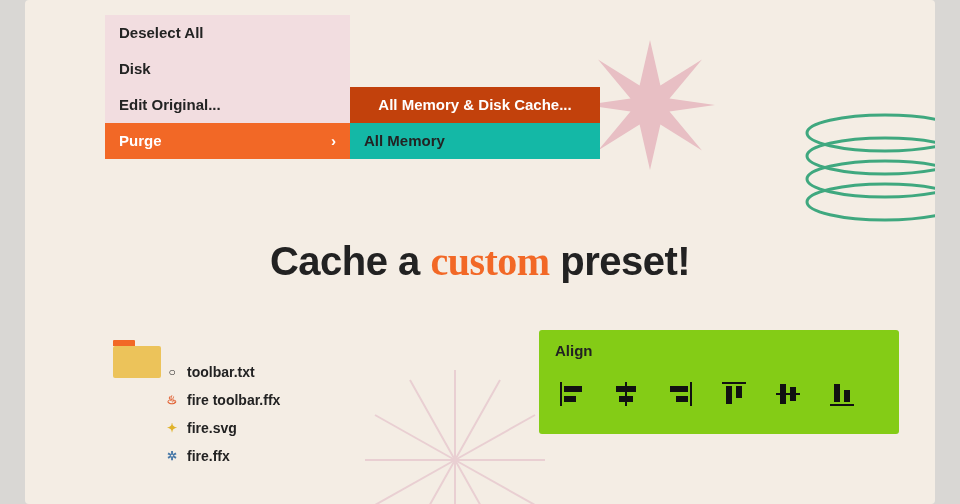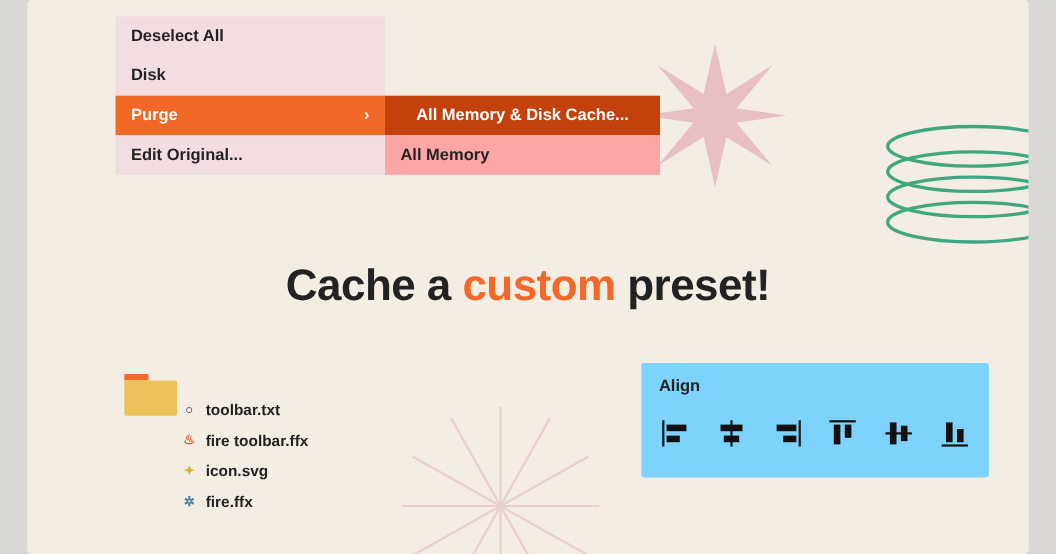--- a/index.html
+++ b/index.html
@@ -47,30 +47,30 @@
   .menu-item .chev { font-size: 15px; font-weight: 700; }
 
   .submenu {
     position: absolute; left: 325px; top: 87px; width: 250px; z-index: 2;
   }
   .sub-item {
     height: 36px; line-height: 36px; padding: 0 14px;
     font-size: 15px; font-weight: 700;
   }
   .sub-item.blue { background: #c2410c; color: #fff; text-align: center; }
-  .sub-item.yellow { background: #fca5a5; color: #232323; }
+  .sub-item.yellow { background: #14b8a6; color: #232323; }
 
   
   .headline {
     position: absolute; top: 238px; left: 0; width: 100%;
     text-align: center;
     font-size: 40px; font-weight: 800; color: #222;
     letter-spacing: -0.5px;
   }
-  .headline .accent { color: #f26826; }
+  .headline .accent { color: #f26826; font-family: Liberation Serif, serif; }
 
   
   .folder-block { position: absolute; left: 88px; top: 340px; z-index: 2; }
   .folder-icon { width: 48px; height: 38px; position: relative; }
   .folder-tab {
     position: absolute; left: 0; top: 0; width: 22px; height: 6px;
     background: #f26826; border-radius: 1px 1px 0 0;
   }
   .folder-body {
     position: absolute; left: 0; top: 6px; width: 48px; height: 32px;
@@ -84,22 +84,22 @@
   }
   .file-ico { width: 14px; display: inline-flex; justify-content: center; font-size: 12px; }
   .ico-ring { color: #222; }
   .ico-fire { color: #e05a2a; }
   .ico-spark { color: #e0b22a; }
   .ico-gear { color: #4a7aa8; }
 
   
   .align-panel {
     position: absolute; right: 36px; top: 330px;
-    width: 316px; height: 104px;
-    background: #7dd3fc;
+    width: 360px; height: 104px;
+    background: #84cc16;
     border-radius: 3px;
     z-index: 2;
     padding: 12px 16px;
   }
   .align-title { font-size: 15px; font-weight: 700; color: #222; }
   .align-row { display: flex; gap: 20px; margin-top: 18px; align-items: center; }
   .align-btn { width: 34px; height: 34px; display: flex; align-items: center; justify-content: center; }
   .align-btn svg { display: block; }
 </style>
 </head>
@@ -139,26 +139,26 @@
     </g>
   </svg>
 
   <div class="menu">
     <div class="menu-item pink">
       <span>Deselect All</span>
     </div>
     <div class="menu-item pink">
       <span>Disk</span>
     </div>
+    <div class="menu-item pink">
+      <span>Edit Original...</span>
+    </div>
     <div class="menu-item orange">
       <span>Purge</span>
       <span class="chev">›</span>
-    </div>
-    <div class="menu-item pink">
-      <span>Edit Original...</span>
     </div>
   </div>
 
   <div class="submenu">
     <div class="sub-item blue">
       <span>All Memory &amp; Disk Cache...</span>
     </div>
     <div class="sub-item yellow">
       <span>All Memory</span>
     </div>
@@ -179,21 +179,21 @@
     <div class="file-row">
       <span class="file-ico ico-ring">○</span>
       <span>toolbar.txt</span>
     </div>
     <div class="file-row">
       <span class="file-ico ico-fire">♨</span>
       <span>fire toolbar.ffx</span>
     </div>
     <div class="file-row">
       <span class="file-ico ico-spark">✦</span>
-      <span>icon.svg</span>
+      <span>fire.svg</span>
     </div>
     <div class="file-row">
       <span class="file-ico ico-gear">✲</span>
       <span>fire.ffx</span>
     </div>
   </div>
 
   <div class="align-panel">
     <div class="align-title">Align</div>
     <div class="align-row">

